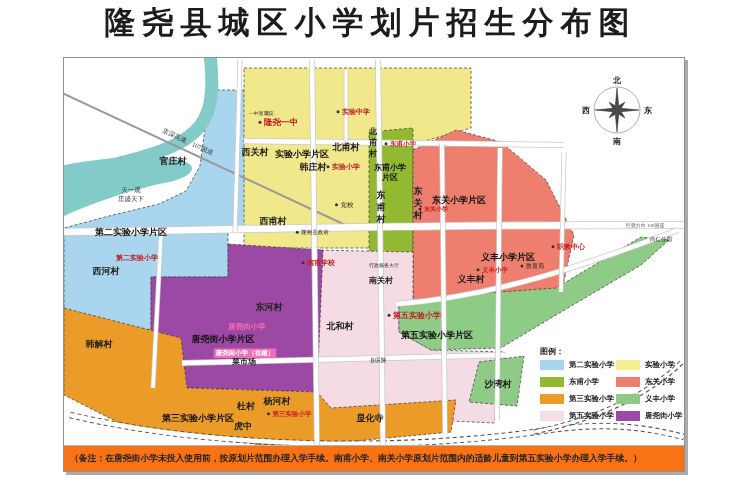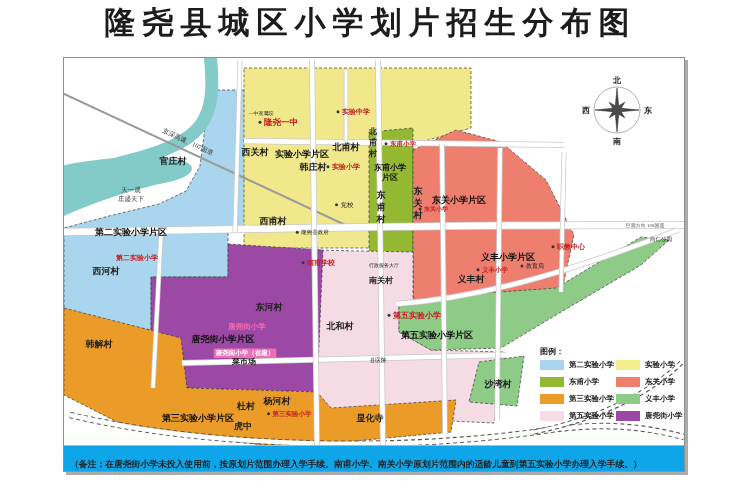--- a/index.html
+++ b/index.html
@@ -17,22 +17,22 @@
     border:1px solid #8f8f8f;background:#ffffff;box-shadow:3px 3px 0 #ababab;
   }
   .map-box svg{position:absolute;left:0;top:0}
   .legend{position:absolute;left:476px;top:288px;width:142px}
   .legend-title{font-size:8px;font-weight:bold;color:#222;margin-bottom:3px;font-family:"Liberation Serif",serif}
   .legend-grid{display:grid;grid-template-columns:1fr 1fr;row-gap:7px;column-gap:2px}
   .legend-item{display:flex;align-items:center;gap:5px}
   .swatch{width:24px;height:10px;display:inline-block;flex:none}
   .legend-label{font-size:7.5px;font-weight:bold;color:#222;font-family:"Liberation Serif",serif;white-space:nowrap}
   .note{
-    position:absolute;left:0;right:0;bottom:0;height:25px;background:#0ea5e9;
-    border-top:1px solid #b5b5b5;display:flex;align-items:flex-end;padding:0 6px;
+    position:absolute;left:0;right:0;bottom:0;height:25px;background:#f97316;
+    border-top:1px solid #b5b5b5;display:flex;align-items:center;padding:0 6px;
     font-family:"Liberation Serif",serif;font-weight:bold;font-size:8.8px;color:#222;
     white-space:nowrap;overflow:hidden;
   }
 </style>
 </head>
 <body>
 
 <h1 class="title">隆尧县城区小学划片招生分布图</h1>
 
 <div class="map-box">

